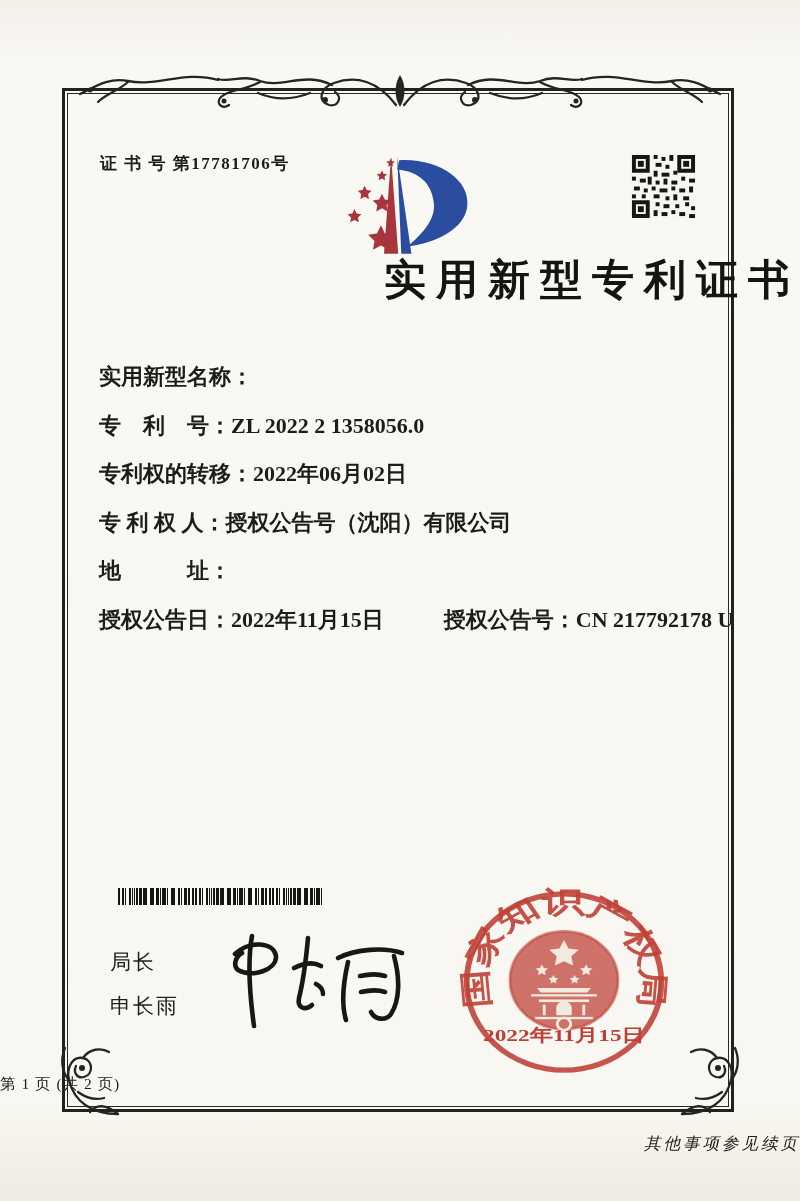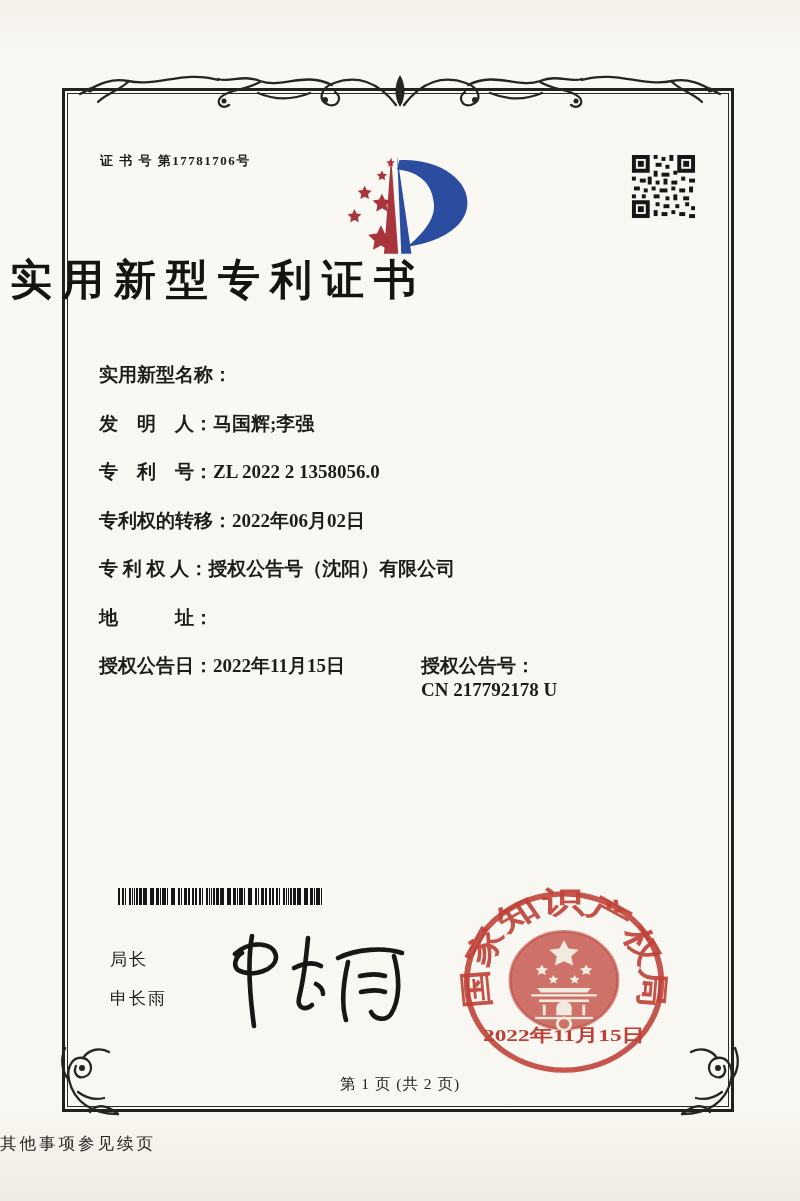--- a/index.html
+++ b/index.html
@@ -15,55 +15,55 @@
     border:3.5px solid #22211d;box-sizing:border-box;
   }
   .frame::before{
     content:"";position:absolute;inset:2px;border:1.5px solid #2a2923;
   }
   .ornament-top{position:absolute;left:70px;top:62px;width:660px;height:72px;}
   .ornament-corner{position:absolute;width:84px;height:84px;}
   .oc-left{left:48px;top:1042px;}
   .oc-right{left:668px;top:1042px;transform:scaleX(-1);}
   .cert-no{
-    position:absolute;left:100px;top:152px;font-size:13px;font-weight:700;
+    position:absolute;left:100px;top:152px;font-size:17px;font-weight:700;
     letter-spacing:1.5px;
   }
   .logo{position:absolute;left:326px;top:148px;width:178px;height:114px;}
   .qr{position:absolute;left:630px;top:153px;width:67px;height:67px;}
   .title{
-    position:absolute;left:0;top:252px;width:800px;text-align:left;
+    position:absolute;left:0;top:252px;width:800px;text-align:right;
     font-family:"Liberation Sans", sans-serif;font-weight:700;font-size:42px;
     letter-spacing:10px;text-indent:10px;color:#151410;
   }
   .fields{position:absolute;left:99px;top:362px;width:620px;}
   .field-row{display:flex;align-items:baseline;height:22px;margin-bottom:26.5px;
-    font-size:19px;font-weight:700;white-space:nowrap;}
+    font-size:22px;font-weight:700;white-space:nowrap;}
   .field-label{flex:0 0 auto;}
   .field-value{flex:0 0 auto;}
-  .pair2{margin-left:76px;display:flex;align-items:baseline;flex-direction:column;}
+  .pair2{margin-left:60px;display:flex;align-items:baseline;}
   .paragraphs{position:absolute;left:88px;top:697px;width:628px;}
   .paragraphs p{margin:0;font-size:15.5px;line-height:1.73;text-indent:2em;
     color:#23221e;text-align:justify;}
   .barcode{
     position:absolute;left:118px;top:888px;width:204px;height:17px;
     background-image:
       repeating-linear-gradient(90deg,#151515 0 2px,transparent 2px 5px,#151515 5px 6px,transparent 6px 11px),
       repeating-linear-gradient(90deg,#151515 0 1px,transparent 1px 4px,#151515 4px 6px,transparent 6px 7px);
   }
   .officer{position:absolute;left:110px;top:948px;font-family:"Liberation Sans",sans-serif;
-    font-size:17px;letter-spacing:2px;color:#21201c;}
+    font-size:21px;letter-spacing:2px;color:#21201c;}
   .officer div{margin-bottom:16px;}
   .signature{position:absolute;left:222px;top:926px;width:196px;height:106px;}
   .seal{position:absolute;left:458px;top:886px;width:212px;height:192px;opacity:.95;
     mix-blend-mode:multiply;}
-  .page-num{position:absolute;left:0;top:1074px;width:800px;text-align:center;
+  .page-num{position:absolute;left:0;top:1074px;width:800px;text-align:left;
     font-size:15.5px;letter-spacing:1px;color:#23221e;}
-  .cont-note{position:absolute;left:0;top:1133px;width:800px;text-align:left;
-    font-size:16.5px;letter-spacing:3px;color:#23221e;}
+  .cont-note{position:absolute;left:0;top:1133px;width:800px;text-align:right;
+    font-size:16.5px;letter-spacing:3px;color:#23221e;font-style:italic;}
 </style>
 </head>
 <body>
 
 <div class="page">
 
   <div class="frame"></div>
 
   <svg class="ornament-top" viewBox="0 0 660 70">
     <g id="otr" stroke="#26251f" fill="none" stroke-width="2.3" stroke-linecap="round">
@@ -171,24 +171,20 @@
     </g>
   </svg>
 
   <div class="title">实用新型专利证书</div>
 
   <div class="fields">
     <div class="field-row">
       <span class="field-label">实用新型名称：</span>
     </div>
     <div class="field-row">
-      <span class="field-label">发　明　人：</span>
-      <span class="field-value">马国辉;李强</span>
-    </div>
-    <div class="field-row">
       <span class="field-label">专　利　号：</span>
       <span class="field-value">ZL 2022 2 1358056.0</span>
     </div>
     <div class="field-row">
       <span class="field-label">专利权的转移：</span>
       <span class="field-value">2022年06月02日</span>
     </div>
     <div class="field-row">
       <span class="field-label">专 利 权 人：</span>
       <span class="field-value">授权公告号（沈阳）有限公司</span>

